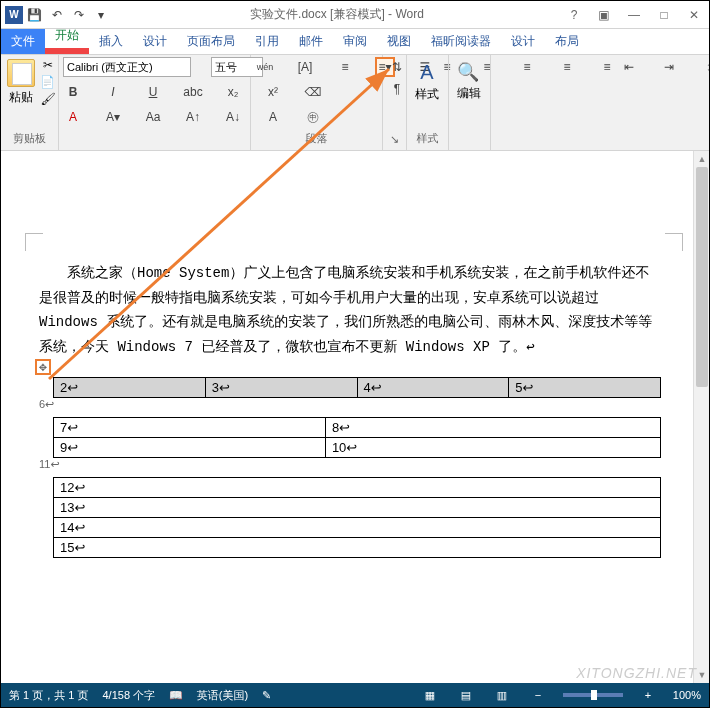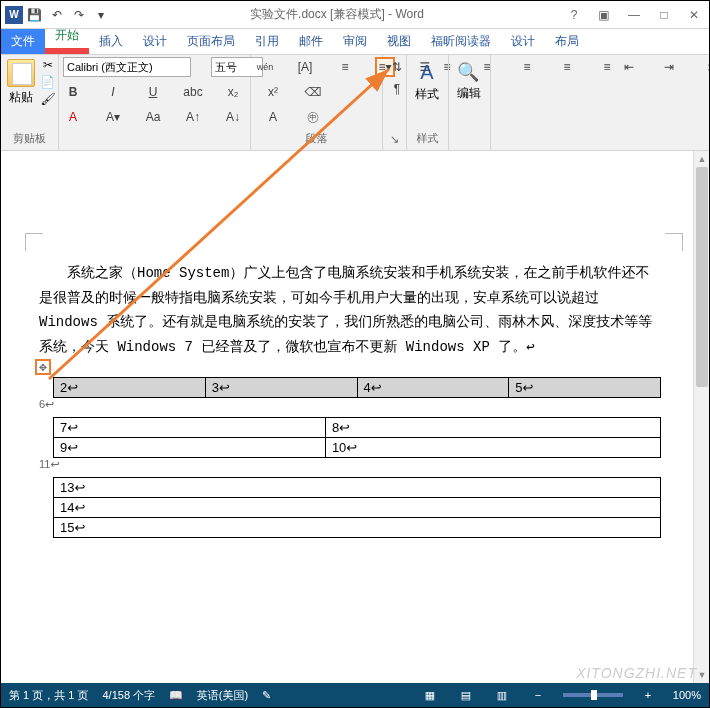--- a/index.html
+++ b/index.html
@@ -231,20 +231,23 @@
               <td>10↩</td>
             </tr>
       </tbody>
         </table>
       <div class="after-mark">11↩</div>
     </div>
 
     <div class="tbl-wrap" style="margin-top:6px">
       <table class="tbl">
         <tbody>
+            <tr>
+              <td>12↩</td>
+            </tr>
         <tr>
               <td>13↩</td>
             </tr>
         <tr>
               <td>14↩</td>
             </tr>
         <tr>
               <td>15↩</td>
             </tr>
       </tbody>

